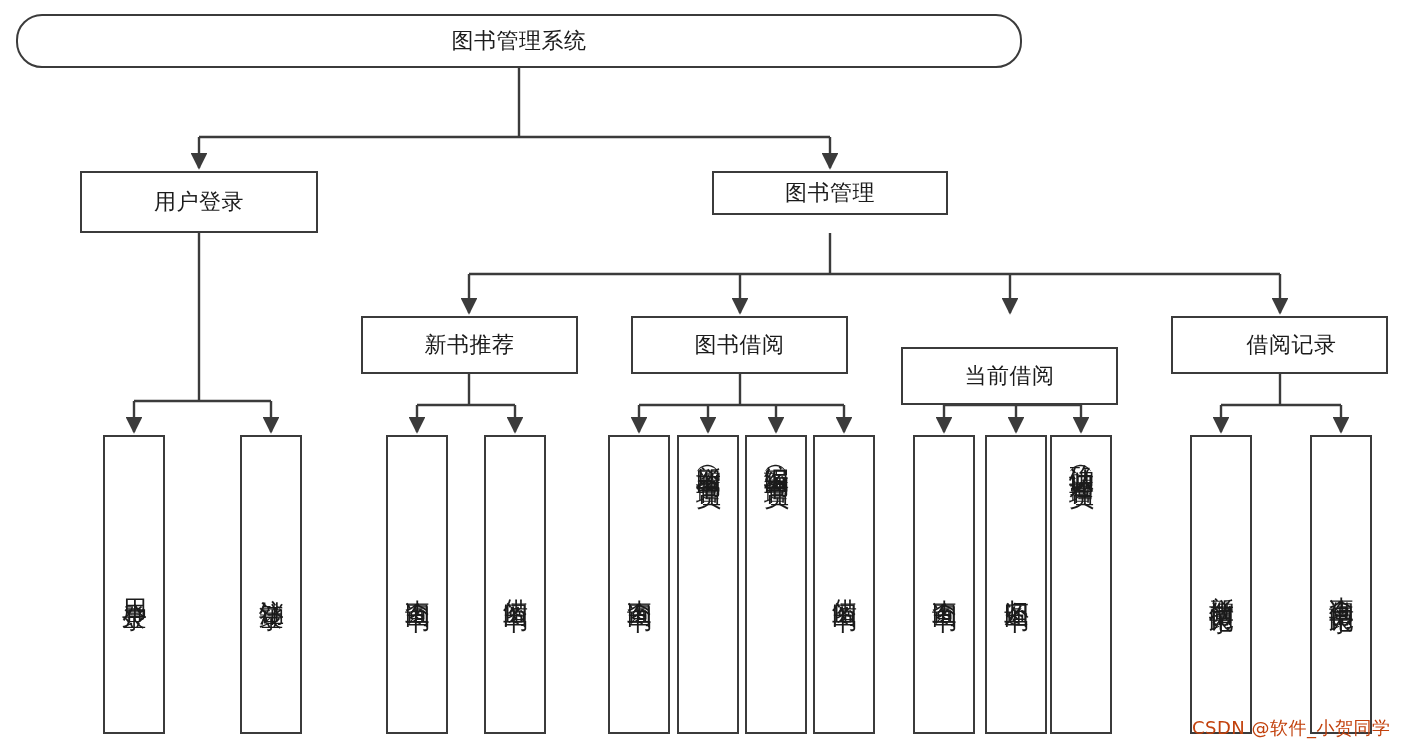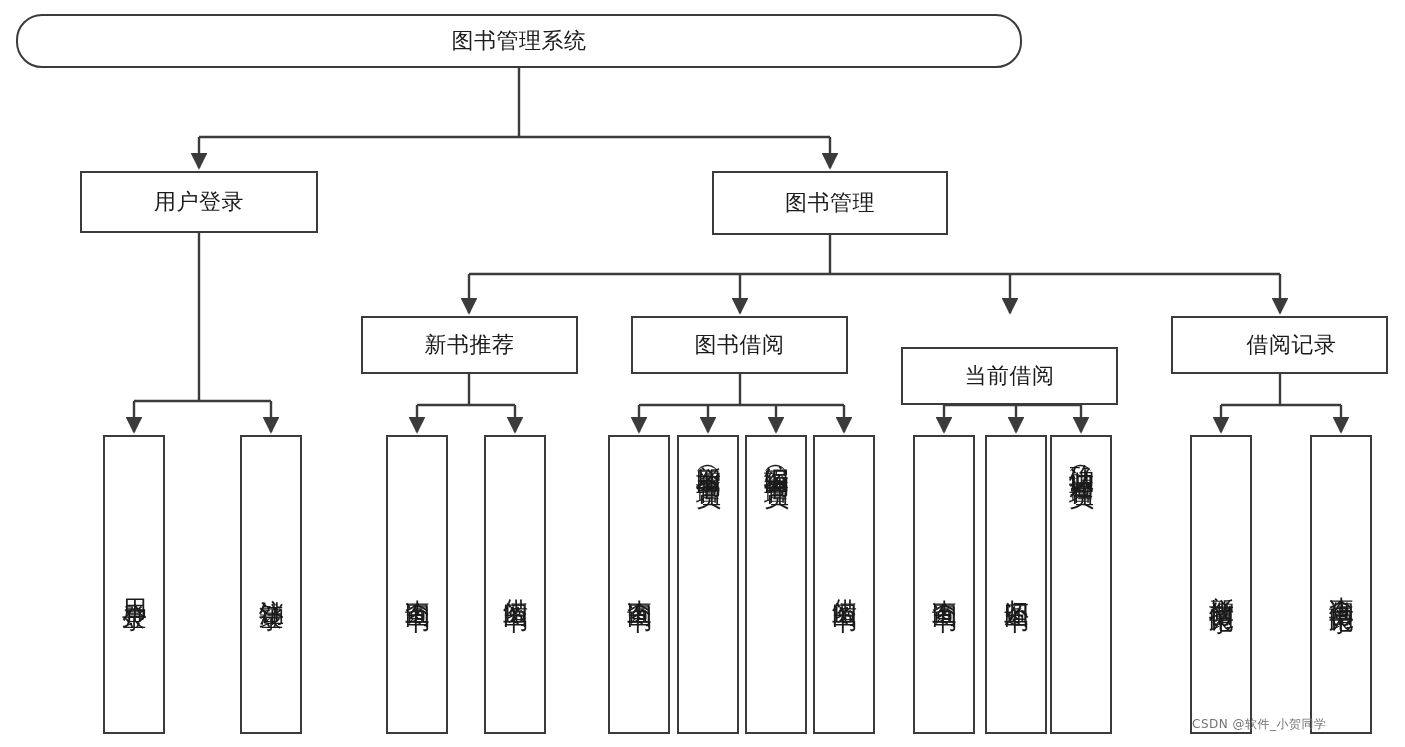--- a/index.html
+++ b/index.html
@@ -55,22 +55,22 @@
     font-size: 25px;
     letter-spacing: 3px;
     white-space: nowrap;
   }
   .node.vert.centered {
     align-items: center;
     padding-top: 0;
   }
   .watermark {
     position: absolute;
-    color: #737373;
-    font-size: 12px;
+    color: #c2410c;
+    font-size: 18px;
     white-space: nowrap;
     letter-spacing: 0.5px;
   }
 </style>
 </head>
 <body>
 
 <div id="canvas">
 
   <svg id="edges" viewBox="0 0 1405 747" xmlns="http://www.w3.org/2000/svg">
@@ -126,21 +126,21 @@
     </g>
   </svg>
 
   <div class="node horiz" id="node-root" style="left: 16px; top: 14px; width: 1006px; height: 54px; border-radius: 26px;">
     <span class="label">图书管理系统</span>
   </div>
 
   <div class="node horiz" id="node-l2-0" style="left: 80px; top: 171px; width: 238px; height: 62px;">
     <span class="label">用户登录</span>
   </div>
-  <div class="node horiz" id="node-l2-1" style="left: 712px; top: 171px; width: 236px; height: 64px;">
+  <div class="node horiz" id="node-l2-1" style="left: 712px; top: 171px; width: 236px; height: 44px;">
     <span class="label">图书管理</span>
   </div>
 
   <div class="node horiz" id="node-l3-0" style="left: 361px; top: 316px; width: 217px; height: 58px;">
     <span class="label">新书推荐</span>
   </div>
   <div class="node horiz" id="node-l3-1" style="left: 631px; top: 316px; width: 217px; height: 58px;">
     <span class="label">图书借阅</span>
   </div>
   <div class="node horiz" id="node-l3-2" style="left: 901px; top: 316px; width: 217px; height: 58px; margin-top: 31px;">

